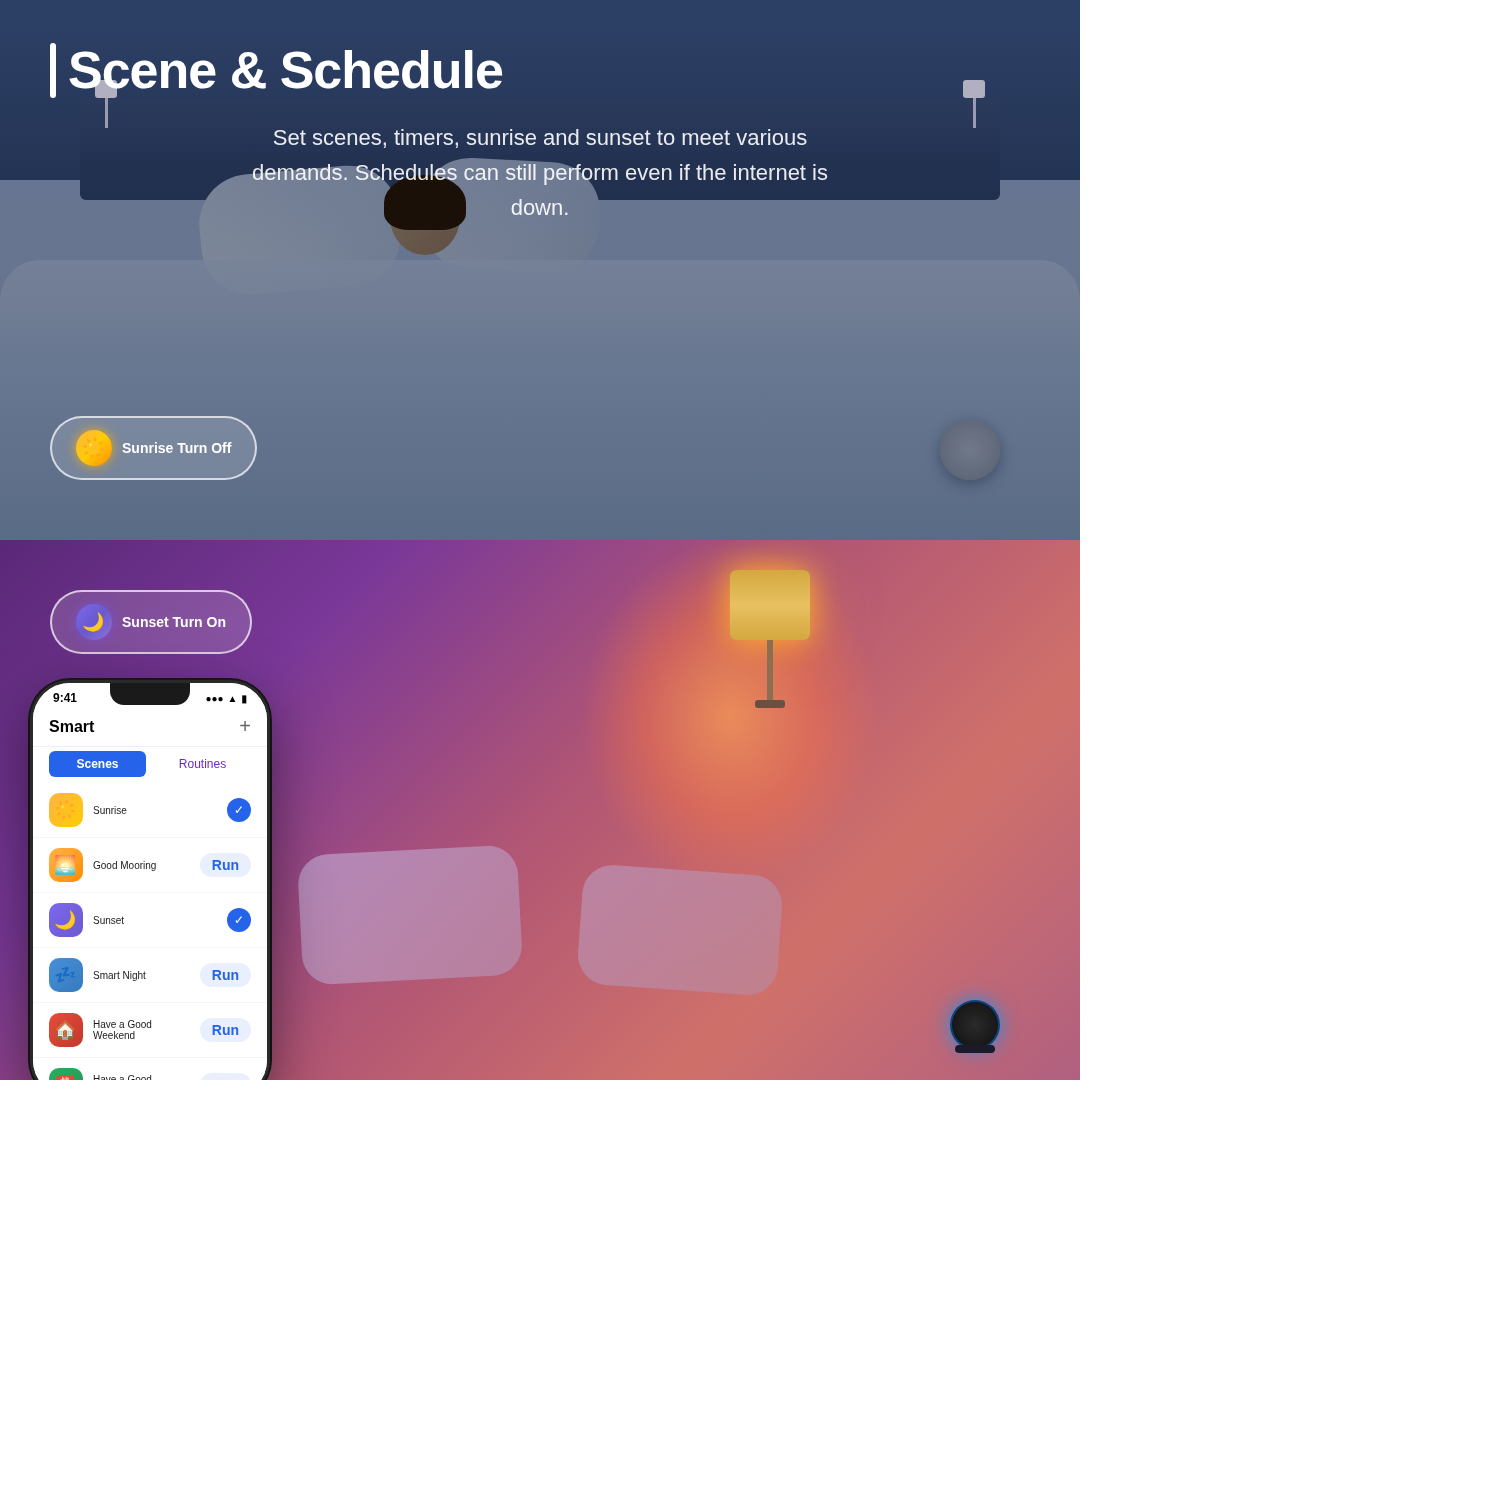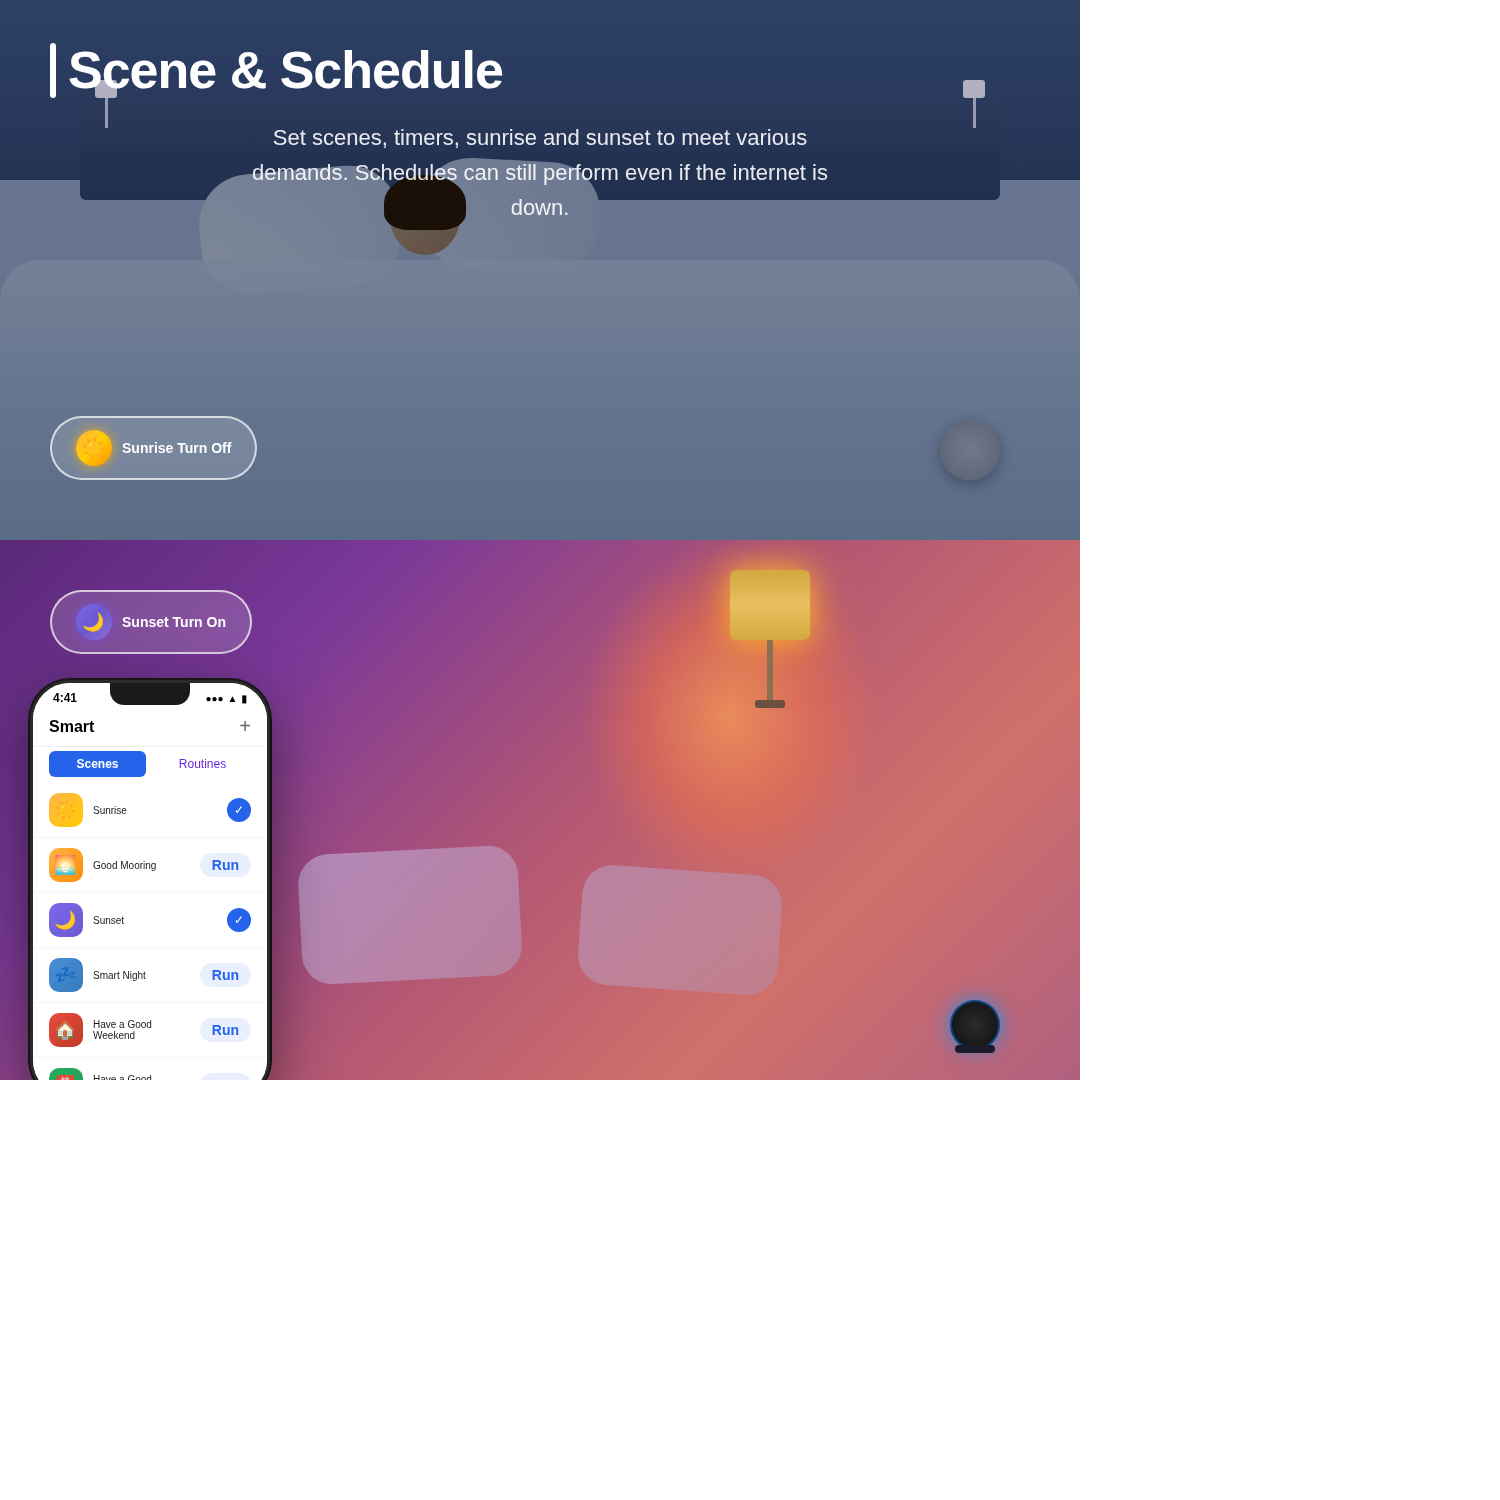--- a/index.html
+++ b/index.html
@@ -609,21 +609,21 @@
   <div class="sunset-btn">
     <div class="sunset-icon">🌙</div>
     <span class="btn-label">Sunset Turn On</span>
   </div>
 
   <div class="phone-container">
     <div class="phone">
       <div class="phone-notch-area">
         <div class="phone-notch"></div>
         <div class="phone-status-bar">
-          <span class="status-time">4:41</span>
+          <span class="status-time">9:41</span>
           <div class="status-icons">
             <span>●●●</span>
             <span>▲</span>
             <span>▮</span>
           </div>
         </div>
       </div>
 
       <div class="phone-header">
         <span class="phone-header-title">Smart</span>

